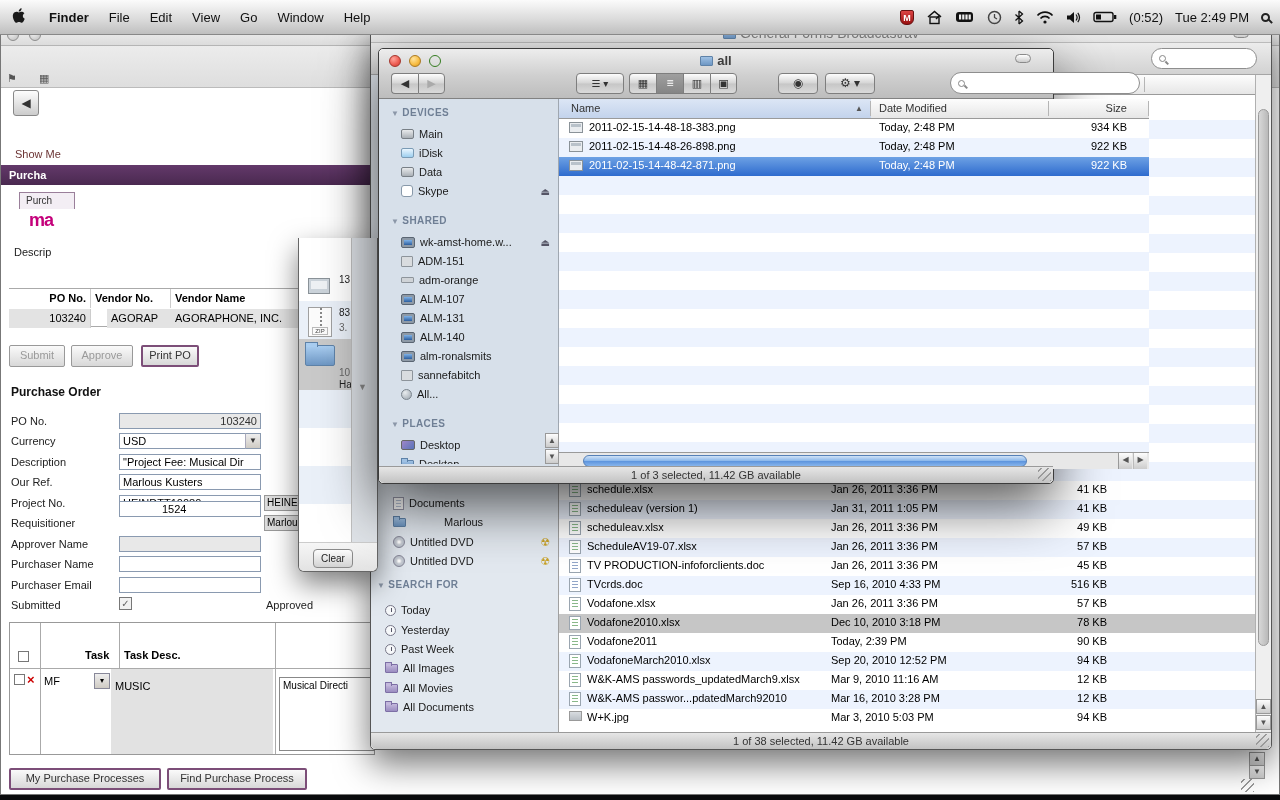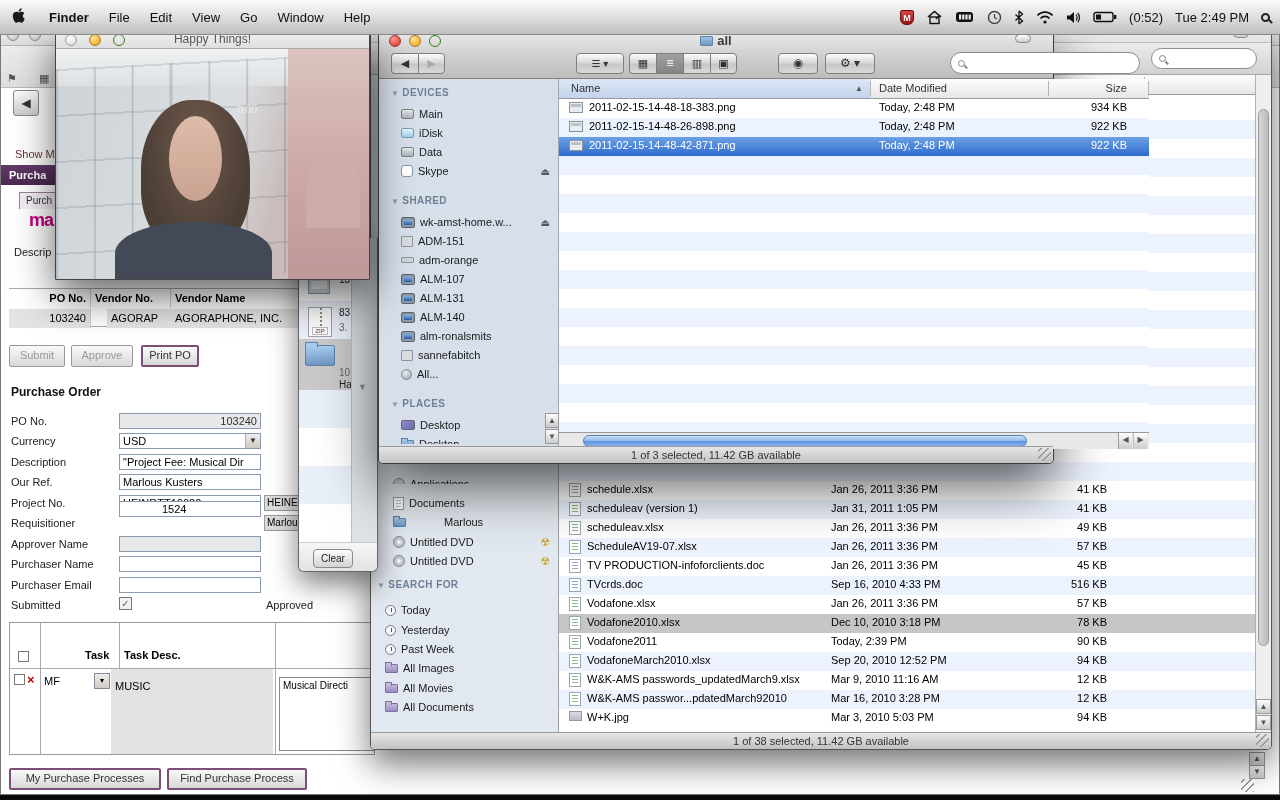--- a/index.html
+++ b/index.html
@@ -99,21 +99,21 @@
   .searchbox input{border:none;outline:none;flex:1;font-size:11px;background:transparent;min-width:0;}
   
   #finder-back{left:370px;top:24px;width:902px;height:726px;z-index:2;background:#fff;border:1px solid #555;border-radius:5px;box-shadow:0 14px 34px rgba(0,0,0,.55);}
   #fb-title{height:18px;background:linear-gradient(#f4f4f4,#e3e3e3);border-bottom:1px solid #bbb;border-radius:5px 5px 0 0;text-align:center;font-size:14px;color:#7e7e7e;line-height:17px;}
   #fb-toolbar{position:absolute;left:0;top:18px;width:100%;height:32px;background:linear-gradient(#ececec,#d2d2d2);border-bottom:1px solid #a5a5a5;}
   #fb-side{position:absolute;left:0;top:50px;width:188px;bottom:17px;background:#e2e8ef;border-right:1px solid #a0a0a0;overflow:hidden;}
   #fb-list{position:absolute;left:188px;top:50px;right:16px;bottom:17px;overflow:hidden;background:#fff;}
   #fb-vsb{position:absolute;right:0;top:50px;width:16px;bottom:17px;background:#efefef;border-left:1px solid #b0b0b0;}
   #fb-vsb .thumb{position:absolute;left:2px;width:11px;border-radius:6px;background:linear-gradient(90deg,#d8d8d8,#b9b9b9);border:1px solid #9a9a9a;}
   
-  #finder-front{left:378px;top:28px;width:676px;height:436px;z-index:8;border-radius:5px;background:#fff;border:1px solid #3c3c3c;box-shadow:0 22px 55px rgba(0,0,0,.65);}
+  #finder-front{left:378px;top:48px;width:676px;height:436px;z-index:8;border-radius:5px;background:#fff;border:1px solid #3c3c3c;box-shadow:0 22px 55px rgba(0,0,0,.65);}
   #ff-chrome{position:absolute;left:0;top:0;width:100%;height:50px;background:linear-gradient(180deg,#ededed,#cfcfcf 55%,#bdbdbd);border-bottom:1px solid #828282;border-radius:5px 5px 0 0;}
   #ff-title{position:absolute;top:4px;width:100%;text-align:center;font-size:13px;font-weight:bold;color:#3c3c3c;}
   #ff-side{position:absolute;left:0;top:50px;width:180px;height:370px;background:#d7e0ea;border-right:1px solid #9fa7b0;overflow:hidden;}
   #ff-list{position:absolute;left:180px;top:50px;width:590px;height:353px;background:#fff;overflow:hidden;}
   #ff-stripes{position:absolute;left:0;top:77px;width:100%;height:276px;background:repeating-linear-gradient(180deg,#edf3fe 0 19px,#fff 19px 38px);}
   #ff-hsb{position:absolute;left:180px;top:403px;width:590px;height:17px;background:#e8e8e8;border-top:1px solid #9a9a9a;}
   #ff-hsb .aq{position:absolute;left:24px;top:2px;width:444px;height:12px;border:1px solid #5580b8;border-radius:7px;background:linear-gradient(180deg,#cfe2f7,#8fbaec 45%,#5b93dd 50%,#86b4ec);}
   .sbarrow{position:absolute;width:14px;height:15px;background:linear-gradient(#fdfdfd,#ccc);border:1px solid #999;color:#555;font-size:8px;text-align:center;line-height:13px;}
   
   #video{left:55px;top:30px;width:315px;height:250px;z-index:9;border:1px solid #444;border-radius:5px 5px 0 0;box-shadow:0 16px 40px rgba(0,0,0,.6);}
@@ -643,33 +643,14 @@
     <div class="sbarrow" style="left:166px;top:400px;">▼</div>
     <div id="ff-hsb">
       <div class="aq"></div>
       <div class="sbarrow" style="left:559px;top:0;height:16px;border:none;border-left:1px solid #999;">◀</div>
       <div class="sbarrow" style="left:574px;top:0;height:16px;border:none;border-left:1px solid #bbb;">▶</div>
     </div>
     <div class="statusbar">1 of 3 selected, 11.42 GB available</div>
     <div class="grip" style="right:2px;bottom:2px;"></div>
   </div>
 
-  <div id="video" class="win">
-    <div id="v-title">
-      <span class="tl tl-pale" style="position:absolute;left:9px;top:3px;"></span>
-      <span class="tl tl-yel" style="position:absolute;left:33px;top:3px;"></span>
-      <span class="tl tl-grn" style="position:absolute;left:57px;top:3px;"></span>
-      <span>Happy Things!</span>
-    </div>
-    <div id="v-body">
-      <div class="v-ceiling"></div>
-      <div class="v-mull"></div>
-      <div class="v-wall"></div>
-      <div class="v-arch"></div>
-      <div class="v-hair"></div>
-      <div class="v-face"></div>
-      <div class="v-body-sil"></div>
-      <div class="v-ovtext">0:00</div>
-      <div class="v-tint"></div>
-    </div>
-  </div>
 
 </div>
 
 </body></html>

